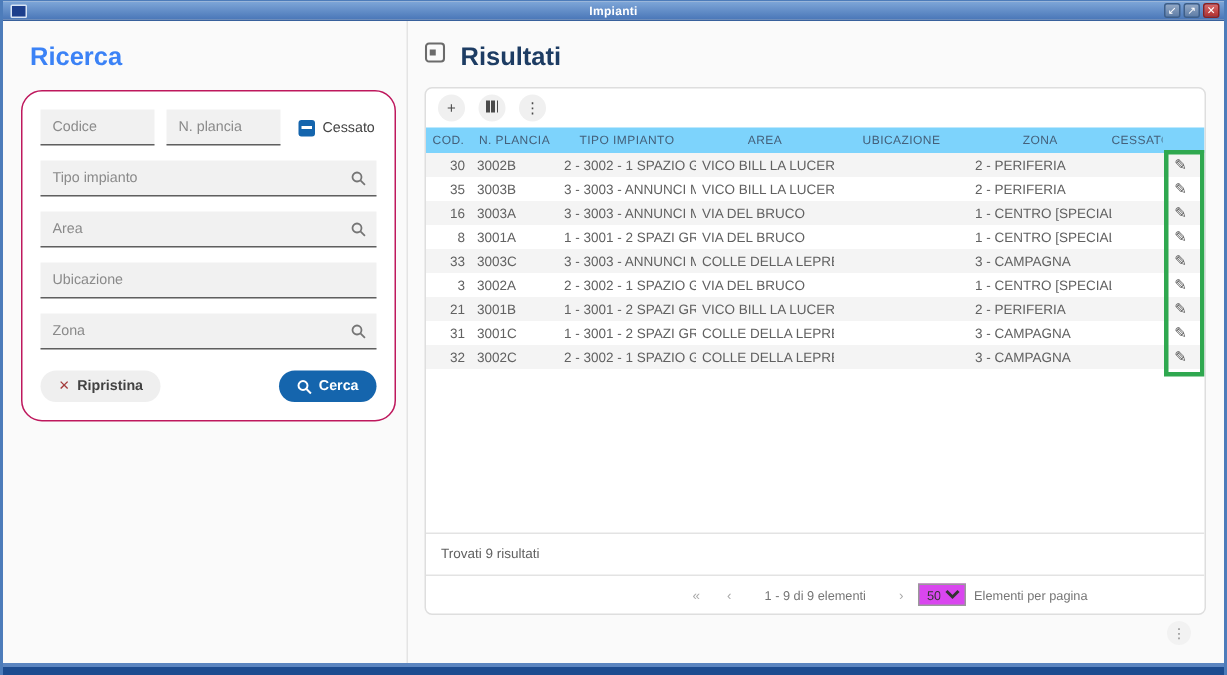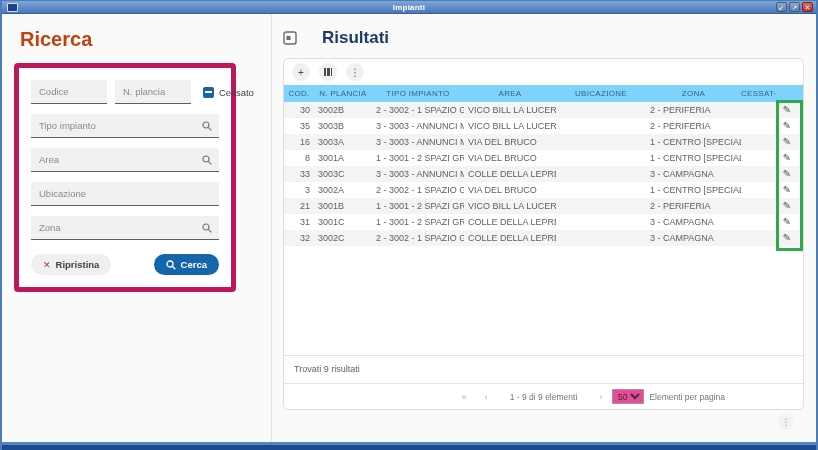--- a/index.html
+++ b/index.html
@@ -29,24 +29,24 @@
     width:11px; height:10px; border-radius:2px; font-size:7px; line-height:9px; text-align:center;
     color:#fff; background:linear-gradient(#93a9c6,#5f7da6); border:1px solid #3f5f88; cursor:default;
   }
   .win-btn.close { background:linear-gradient(#d96a6a,#b03030); border-color:#8c2020; }
 
   
   .content { flex:1 1 auto; display:flex; background:#fafafa; position:relative; overflow:hidden; }
 
   
   .search-panel { width:270px; flex:0 0 270px; border-right:1px solid #e4e4e4; padding-top:8px; background:#fafafa; }
-  .panel-title { font-size:20px; font-weight:bold; color:#c2410c; margin:6px 0 0 18px; }
+  .panel-title { font-size:17px; font-weight:bold; color:#3b82f6; margin:6px 0 0 18px; }
   .search-card {
-    width:222px; margin:12px 0 0 12px; background:#fff;
-    border:5px solid #be185d; border-radius:4px; padding:12px 12px 12px;
+    width:250px; margin:12px 0 0 12px; background:#fff;
+    border:1px solid #be185d; border-radius:14px; padding:12px 12px 12px;
   }
   .field-row { display:flex; align-items:center; gap:8px; margin-bottom:10px; }
   .tfield {
     background:#f1f1f1; border:none; border-bottom:1px solid #5f5f5f;
     height:24px; font-size:9.5px; color:#424242; padding:0 8px; outline:none; width:100%;
     font-family:"Liberation Sans","DejaVu Sans",sans-serif;
   }
   .tfield::placeholder { color:#8a8a8a; }
   .half { width:76px; flex:0 0 76px; }
   .checkbox-group { display:flex; align-items:center; gap:5px; margin-left:4px; }
@@ -61,21 +61,21 @@
   .form-buttons { display:flex; justify-content:space-between; align-items:center; margin-top:14px; }
   .btn { height:21px; border:none; border-radius:11px; font-size:9.5px; font-weight:bold;
          display:inline-flex; align-items:center; gap:5px; padding:0 12px; cursor:pointer;
          font-family:"Liberation Sans","DejaVu Sans",sans-serif; }
   .btn-reset { background:#efefef; color:#424242; }
   .btn-reset .x-icon { color:#a33a3a; font-weight:bold; font-size:9px; }
   .btn-search { background:#1565ad; color:#fff; }
 
   
   .results-panel { flex:1 1 auto; padding-top:8px; display:flex; flex-direction:column; position:relative; }
-  .results-heading { display:flex; align-items:center; gap:25px; margin:6px 0 0 11px; }
+  .results-heading { display:flex; align-items:flex-start; gap:10px; margin:6px 0 0 11px; }
   .results-title { font-size:17px; font-weight:bold; color:#1d3c63; }
 
   .results-card {
     margin:10px 12px 0 11px; background:#fff; border:1px solid #dedede; border-radius:5px;
     height:352px; display:flex; flex-direction:column; position:relative; overflow:hidden;
   }
   .grid-toolbar { height:26px; flex:0 0 26px; display:flex; align-items:center; gap:9px; padding:0 8px; }
   .tool-btn {
     width:18px; height:18px; border-radius:50%; background:#f0f0f0; border:none; color:#4a4a4a;
     font-size:10px; line-height:17px; text-align:center; cursor:pointer; padding:0;
@@ -104,21 +104,21 @@
   .grid-spacer { flex:1 1 auto; }
   .found-bar { border-top:1px solid #e3e3e3; padding:8px 10px 9px; font-size:9px; color:#616161; }
   .pager {
     border-top:1px solid #e3e3e3; height:26px; flex:0 0 26px; display:flex; align-items:center;
     justify-content:center; gap:20px; position:relative; font-size:8.5px; color:#757575;
   }
   .pg-btn { background:none; border:none; color:#aaaaaa; font-size:9px; cursor:pointer; padding:0 2px; }
   .pg-group { display:flex; gap:14px; }
   .per-page { position:absolute; right:78px; display:flex; align-items:center; gap:5px; }
   .per-page select {
-    font-size:8.5px; height:15px; border:1px solid #9a9a9a; background:#ec4899; color:#333;
+    font-size:8.5px; height:15px; border:1px solid #9a9a9a; background:#d946ef; color:#333;
     font-family:"Liberation Sans","DejaVu Sans",sans-serif;
     text-align:right;
   }
 
   
   .green-annotation {
     position:absolute; top:41px; right:0px; width:27px; height:151px;
     border:3px solid #2fa84f; pointer-events:none; z-index:5;
   }
 

